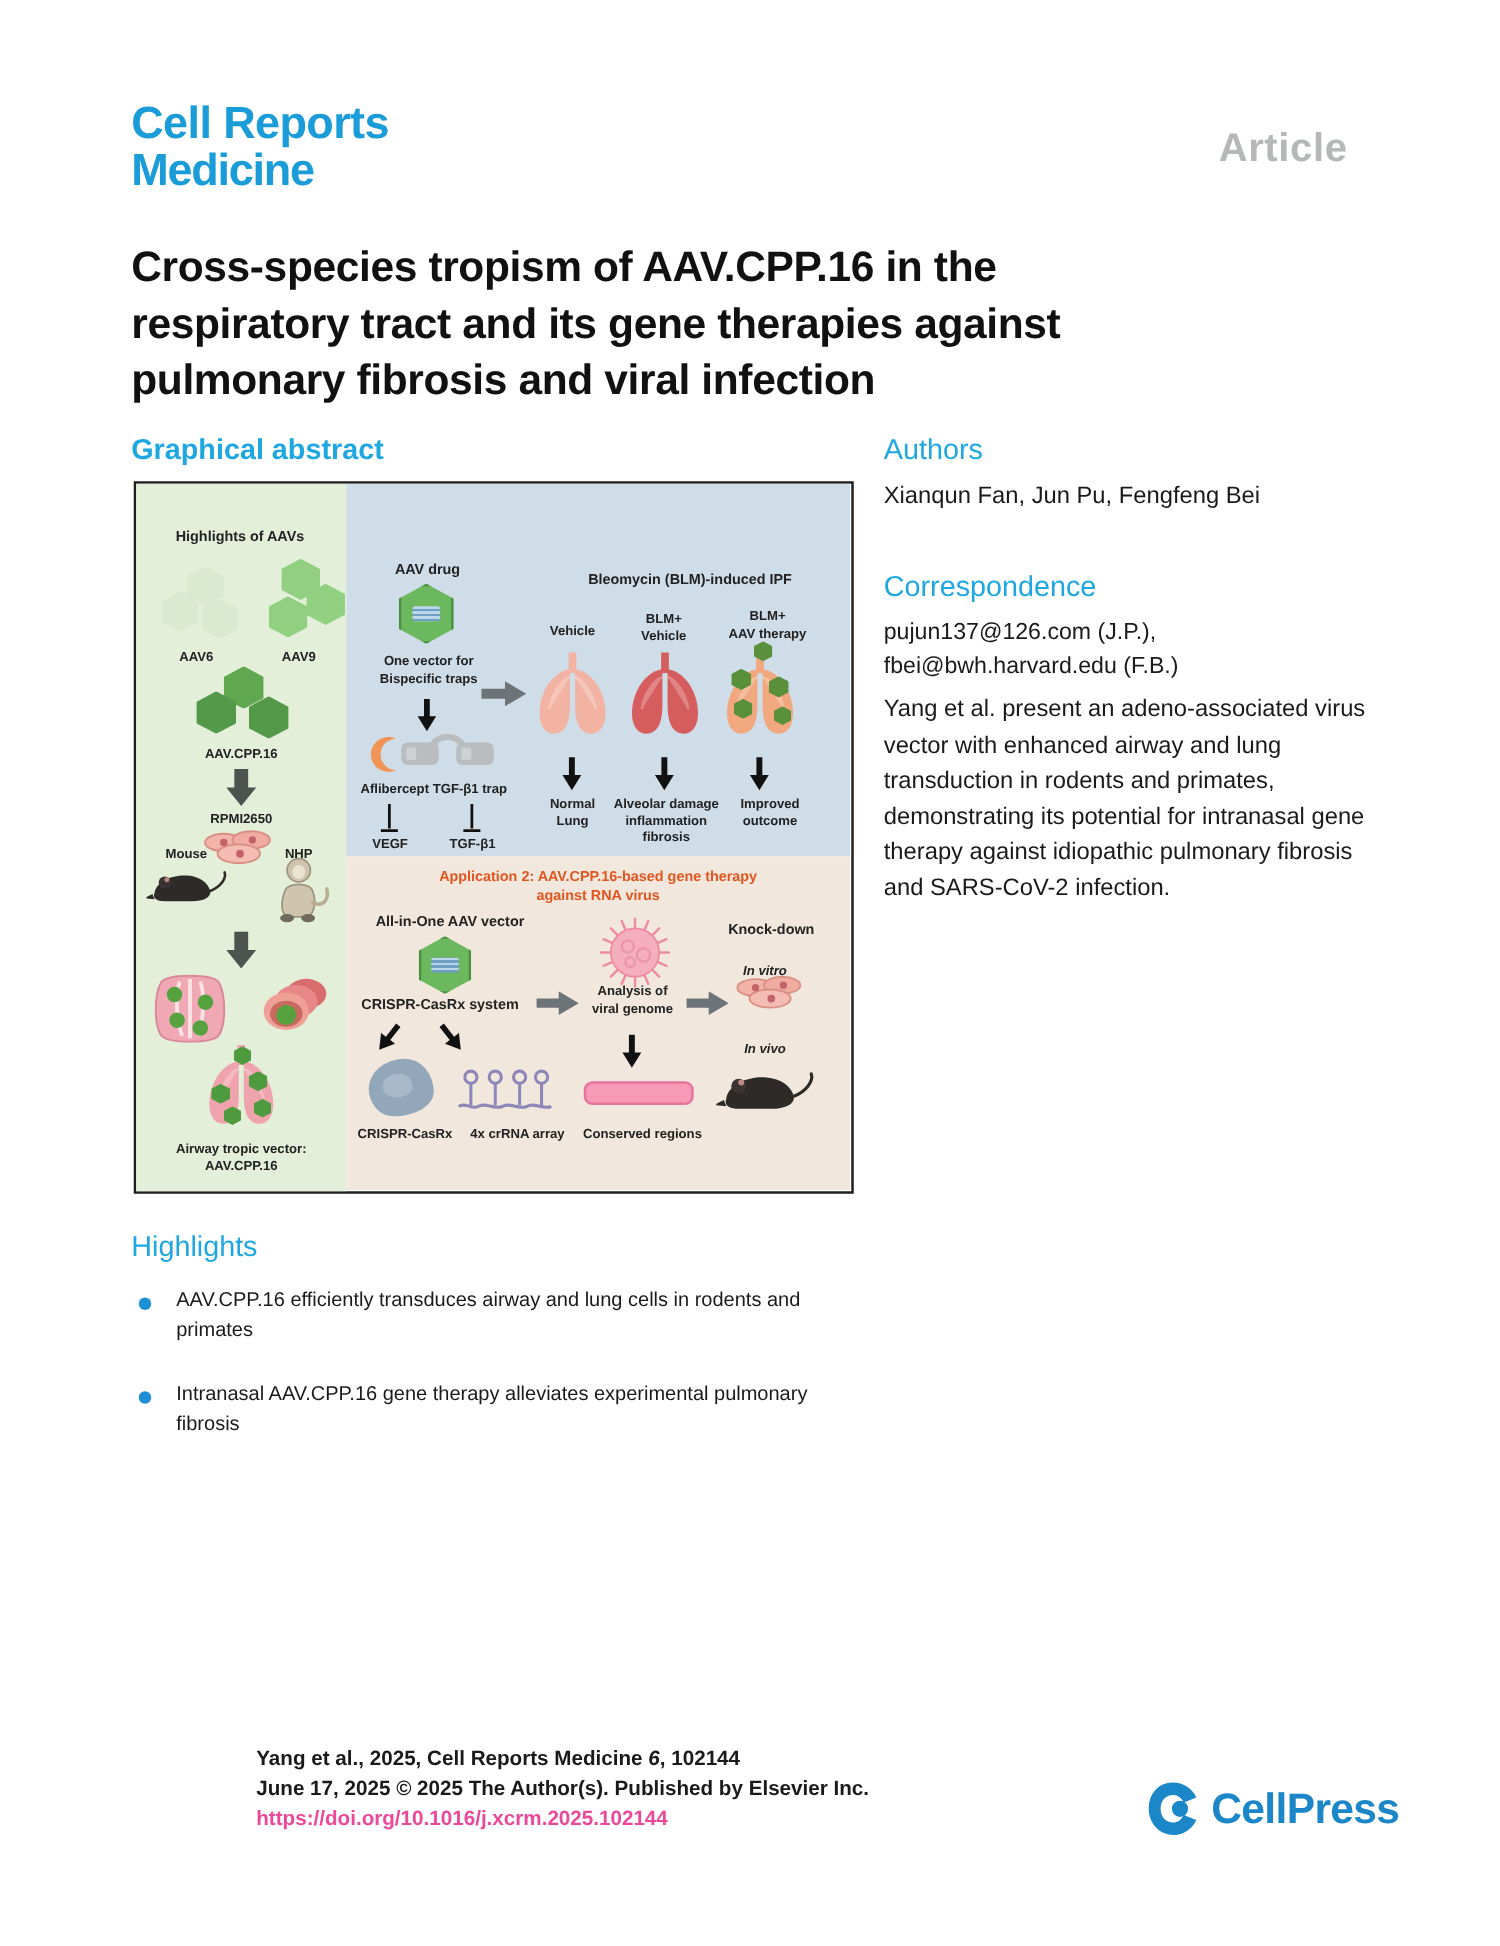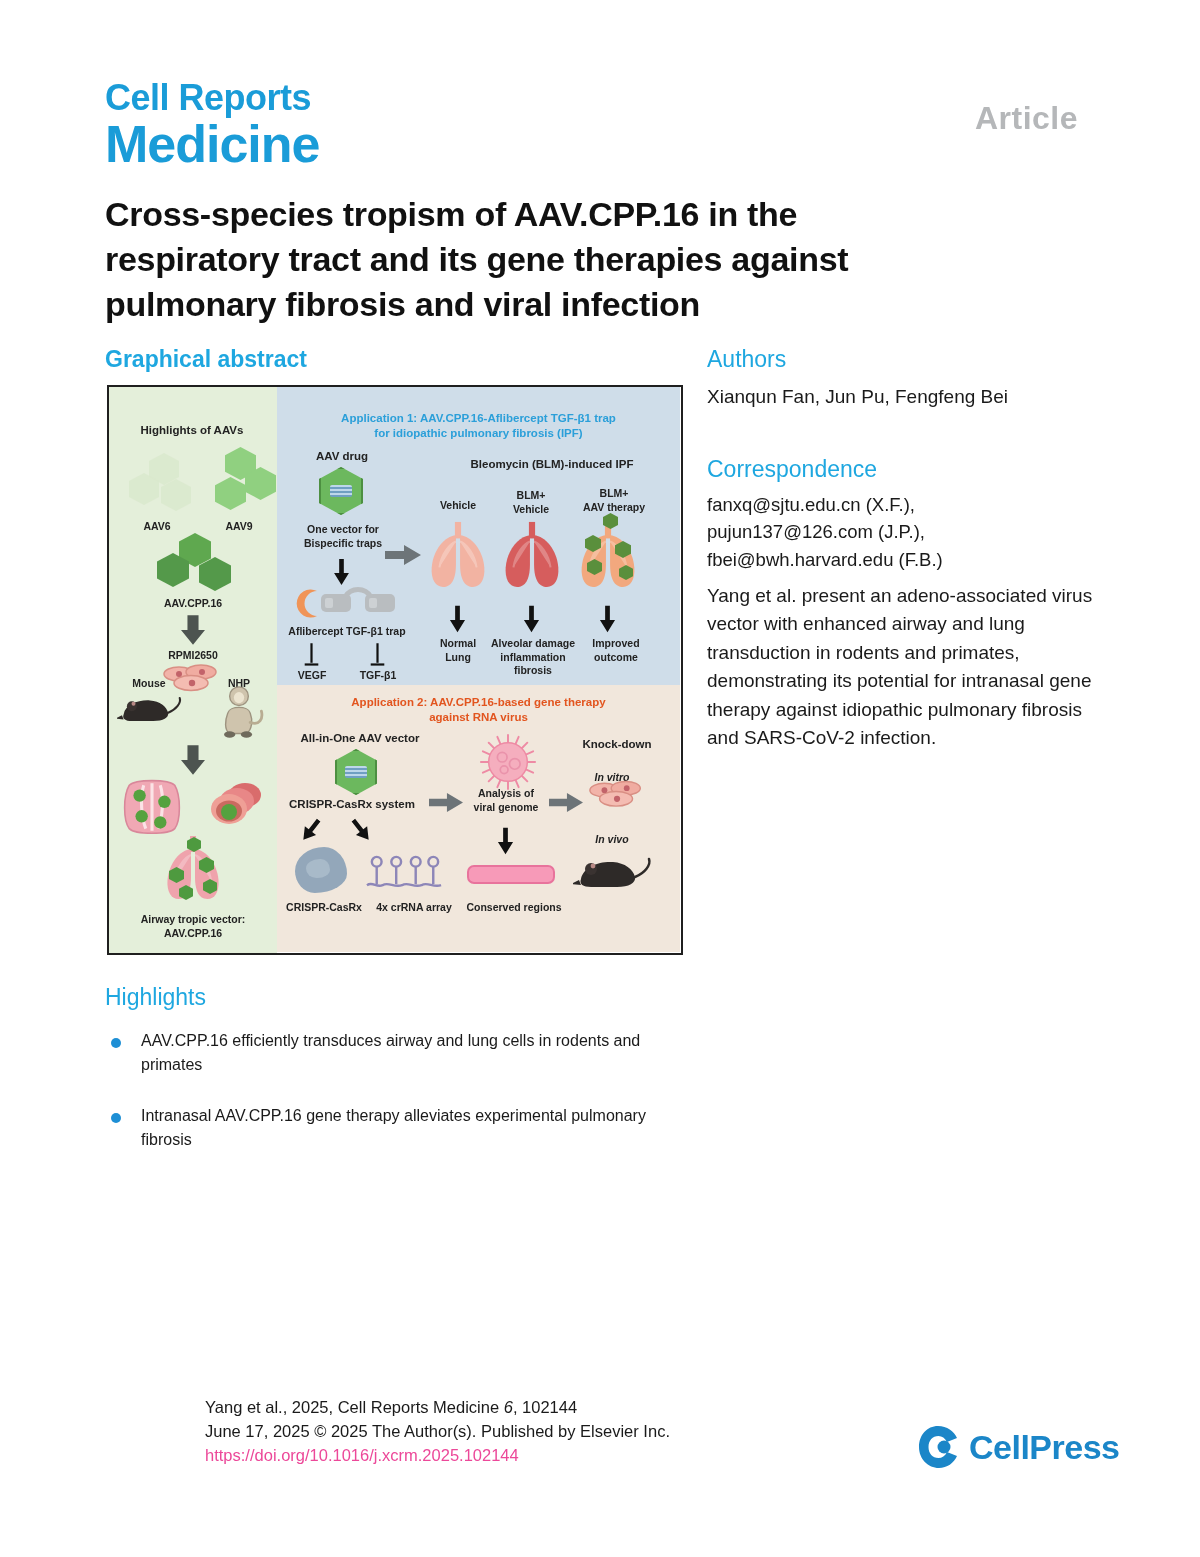--- a/index.html
+++ b/index.html
@@ -3,38 +3,38 @@
 <meta charset="utf-8">
 <style>
   * { margin:0; padding:0; box-sizing:border-box; }
   html,body { background:#ffffff; }
   body { width:1200px; height:1557px; position:relative; font-family:"Liberation Sans", sans-serif; color:#1a1a1a; }
   .abs { position:absolute; }
 
   
   .journal-logo { left:105px; top:80px; color:#1a9cd8; font-weight:bold; line-height:1.0; }
   .journal-line1 { font-size:36px; letter-spacing:-0.5px; }
-  .journal-line2 { font-size:52px; letter-spacing:-1px; margin-top:2px; }
+  .journal-line2 { font-size:36px; letter-spacing:-1px; margin-top:2px; }
   .article-label { right:122px; top:100px; font-size:32px; font-weight:bold; color:#b5b7b9; letter-spacing:0.5px; }
 
   .paper-title { left:105px; top:192px; width:920px; font-size:34px; font-weight:bold; color:#111; line-height:1.33; letter-spacing:-0.3px; }
 
   .section-head { color:#1ea7e0; font-size:23px; font-weight:400; }
 
   
   .right-col { left:707px; width:400px; }
   .body-text { font-size:19px; line-height:1.5; color:#1a1a1a; }
 
   
   .highlight-item { display:flex; margin-bottom:27px; }
   .bullet-dot { width:10px; height:10px; border-radius:50%; background:#1e8fd5; margin:9px 20px 0 6px; flex:0 0 10px; }
   .highlight-text { font-size:16px; line-height:1.5; max-width:560px; }
 
   
-  .footer-block { left:205px; top:1396px; font-size:16.5px; line-height:1.45; }
+  .footer-block { left:205px; top:1396px; font-size:16.5px; line-height:1.45;font-weight:bold; }
   .doi-link { color:#ec4899; text-decoration:none; }
   .cellpress-logo { left:915px; top:1424px; display:flex; align-items:center; color:#1b86c8; }
   .cellpress-text { font-size:34px; font-weight:bold; letter-spacing:-0.5px; margin-left:8px; }
 
   
   .figure { left:107px; top:385px; width:576px; height:570px; border:2.5px solid #1f1f1f; background:#fff; }
   .panel { position:absolute; }
   .panel-left  { left:0; top:0; width:168px; height:100%; background:#e4efda; }
   .panel-app1  { left:168px; top:0; width:403px; height:298px; background:#cfdde9; }
   .panel-app2  { left:168px; top:298px; width:403px; height:267px; background:#f1e7dc; }
@@ -228,22 +228,20 @@
       <span class="hex" style="left:16px; top:32px; width:15px; height:16px; background:#4e9a3f;"></span>
       <span class="hex" style="left:50px; top:44px; width:14px; height:15px; background:#4e9a3f;"></span>
       <span class="hex" style="left:26px; top:50px; width:14px; height:15px; background:#4e9a3f;"></span>
     </span>
 
     <div class="fig-label" style="left:6px; top:526px; width:156px;">Airway tropic vector:
 AAV.CPP.16</div>
   </div>
 
   <div class="panel panel-app1">
-    <div class="fig-label fig-title-blue" style="left:10px; top:24px; width:383px; font-size:11.5px;">Application 1: AAV.CPP.16-Aflibercept TGF-β1 trap
-for idiopathic pulmonary fibrosis (IPF)</div>
 
     <div class="fig-label" style="left:10px; top:62px; width:110px; font-size:11.5px;">AAV drug</div>
     <div class="hex" style="left:42px; top:80px; width:44px; height:48px; background:#6cb85e; border:2px solid #4d8f41;">
       <span class="hex-inner-stripes"></span>
     </div>
 
     <div class="fig-label" style="left:155px; top:70px; width:240px; font-size:11.5px;">Bleomycin (BLM)-induced IPF</div>
     <div class="fig-label" style="left:148px; top:112px; width:66px;">Vehicle</div>
     <div class="fig-label" style="left:220px; top:102px; width:68px;">BLM+
 Vehicle</div>
@@ -378,21 +376,20 @@
 </div>
 
 <div class="abs right-col" style="top:346px;">
   <div class="section-head">Authors</div>
   <div class="body-text" style="margin-top:10px;">
     <div>Xianqun Fan, Jun Pu, Fengfeng Bei</div>
   </div>
 
   <div class="section-head" style="margin-top:44px;">Correspondence</div>
   <div class="body-text" style="margin-top:8px; font-size:18.5px;">
-    <div>fanxq@sjtu.edu.cn (X.F.),</div>
     <div>pujun137@126.com (J.P.),</div>
     <div>fbei@bwh.harvard.edu (F.B.)</div>
   </div>
 
   <div class="body-text" style="margin-top:8px; width:392px;">Yang et al. present an adeno-associated virus vector with enhanced airway and lung transduction in rodents and primates, demonstrating its potential for intranasal gene therapy against idiopathic pulmonary fibrosis and SARS-CoV-2 infection.</div>
 </div>
 
 <div class="abs" style="left:105px; top:984px; width:620px;">
   <div class="section-head">Highlights</div>
   <div style="margin-top:18px;">

